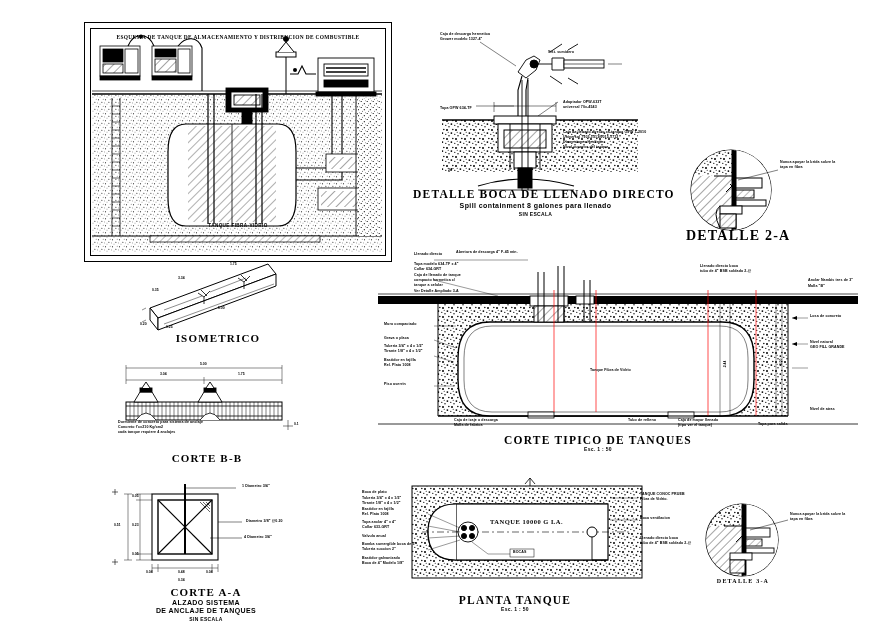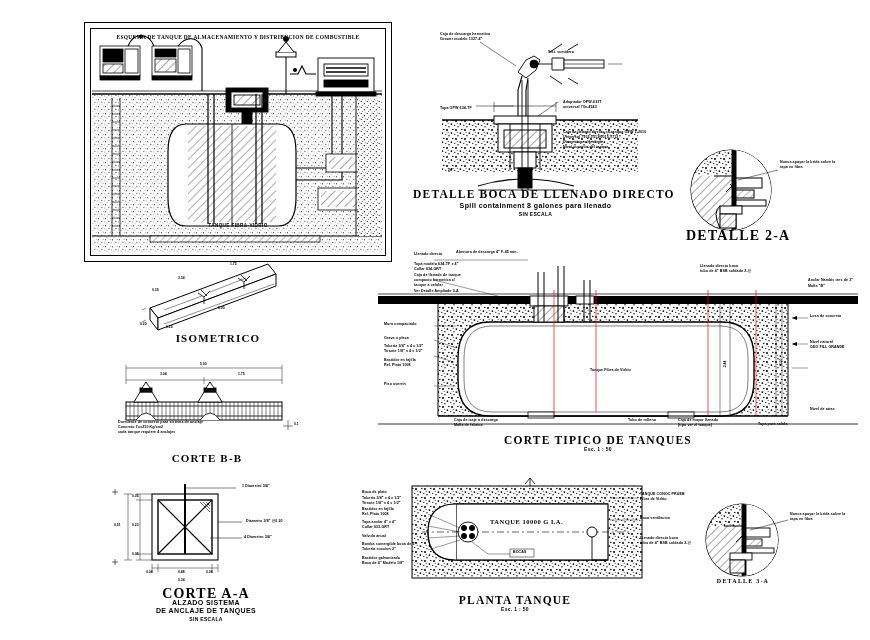--- a/index.html
+++ b/index.html
@@ -437,21 +437,21 @@
     <div class="abs note" style="left:138px;top:57px;">4 Diametro 3/4"</div>
     <div class="abs dimtxt" style="left:26px;top:16px;">0.05</div>
     <div class="abs dimtxt" style="left:26px;top:45px;">0.23</div>
     <div class="abs dimtxt" style="left:26px;top:74px;">0.05</div>
     <div class="abs dimtxt" style="left:8px;top:45px;">0.51</div>
     <div class="abs dimtxt" style="left:40px;top:92px;">0.04</div>
     <div class="abs dimtxt" style="left:72px;top:92px;">0.48</div>
     <div class="abs dimtxt" style="left:100px;top:92px;">0.04</div>
     <div class="abs dimtxt" style="left:72px;top:100px;">0.34</div>
 
-    <div class="abs ttl ttl-main" style="left:0;top:108px;width:200px;font-size:14px;">CORTE A-A</div>
+    <div class="abs ttl ttl-main" style="left:0;top:108px;width:200px;font-size:11px;">CORTE A-A</div>
     <div class="abs ttl-sub" style="left:0;top:121px;width:200px;text-align:center;">ALZADO SISTEMA</div>
     <div class="abs ttl-sub" style="left:0;top:129px;width:200px;text-align:center;">DE ANCLAJE DE TANQUES</div>
     <div class="abs ttl-scale" style="left:0;top:138px;width:200px;text-align:center;">SIN ESCALA</div>
   </div>
 
   <div class="abs" style="left:360px;top:478px;width:310px;height:150px;">
     <svg width="310" height="110" viewBox="0 0 310 110">
 
       <rect x="52" y="8" width="230" height="92" fill="url(#gravel)"></rect>
       <rect x="52" y="8" width="230" height="92" fill="none" stroke="#000" stroke-width="1"></rect>

